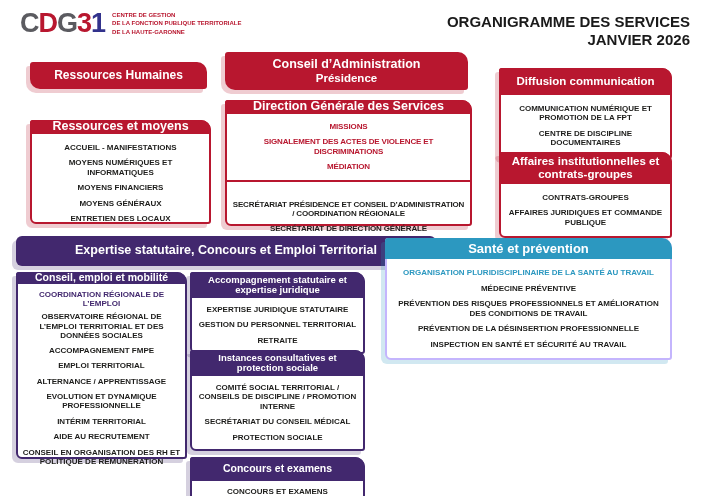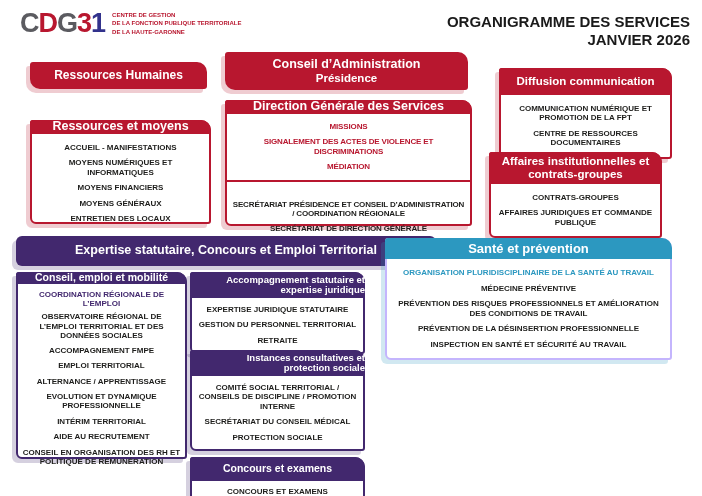--- a/index.html
+++ b/index.html
@@ -44,21 +44,21 @@
     color:#1d1d1b;margin:3px 2px;
   }
   .it.red-txt{color:#b8172f;}
   .it.purple-txt{color:#42286e;}
   .it.teal-txt{color:#2c98c0;}
   .divider-red{height:0;border-top:2px solid #b8172f;margin:0;}
   .dg .it{letter-spacing:-0.15px;}
 
   
   .fs12{font-size:12px;align-items:center;} .fs125{font-size:12.5px;text-align:right;} .fs115{font-size:11.5px;}
-  .fs105{font-size:10.5px;} .fs95{font-size:9.5px;align-items:flex-end;} .fs13{font-size:13px;}
+  .fs105{font-size:10.5px;} .fs95{font-size:9.5px;} .fs13{font-size:13px;}
   .nowrap{white-space:nowrap;}
 </style>
 </head>
 <body>
 
 <div class="abs logo">
   <div class="logo-word"><span class="lg">C</span><span class="lr">D</span><span class="lg">G</span><span class="lr">3</span><span class="lb">1</span></div>
   <div class="logo-sub">
     <div>CENTRE DE GESTION</div>
     <div>DE LA FONCTION PUBLIQUE TERRITORIALE</div>
@@ -79,21 +79,21 @@
   <span class="fs125">Conseil d’Administration</span>
   <span class="fs115">Présidence</span>
 </div>
 
 <div class="abs panel b-red sh-red" style="left:499px;top:68px;width:169px;">
   <div class="hdr red-bg fs115" style="height:27px;">
     <span class="nowrap">Diffusion communication</span>
   </div>
   <div class="body-list">
     <div class="it">COMMUNICATION NUMÉRIQUE ET PROMOTION DE LA FPT</div>
-    <div class="it">CENTRE DE RESSOURCES DOCUMENTAIRES</div>
+    <div class="it">CENTRE DE DISCIPLINE DOCUMENTAIRES</div>
   </div>
 </div>
 
 <div class="abs panel b-red sh-red" style="left:30px;top:120px;width:177px;height:100px;">
   <div class="hdr red-bg fs125" style="height:28px;">
     <span>Ressources et moyens</span>
   </div>
   <div class="body-list">
     <div class="it">ACCUEIL - MANIFESTATIONS</div>
     <div class="it">MOYENS NUMÉRIQUES ET INFORMATIQUES</div>
@@ -113,21 +113,21 @@
     <div class="it red-txt">MÉDIATION</div>
   </div>
   <div class="divider-red"></div>
   <div class="body-list" style="padding:15px 2px;">
     <div class="it">SECRÉTARIAT PRÉSIDENCE ET CONSEIL D’ADMINISTRATION / COORDINATION RÉGIONALE</div>
     <div class="it">SECRÉTARIAT DE DIRECTION GÉNÉRALE</div>
     <div class="it">DÉLÉGUÉ À LA PROTECTION DES DONNÉES</div>
   </div>
 </div>
 
-<div class="abs panel b-red sh-red" style="left:489px;top:152px;width:169px;">
+<div class="abs panel b-red sh-red" style="left:499px;top:152px;width:169px;">
   <div class="hdr red-bg fs115" style="height:32px;">
     <span>Affaires institutionnelles et</span>
     <span>contrats-groupes</span>
   </div>
   <div class="body-list">
     <div class="it">CONTRATS-GROUPES</div>
     <div class="it">AFFAIRES JURIDIQUES ET COMMANDE PUBLIQUE</div>
   </div>
 </div>
 

